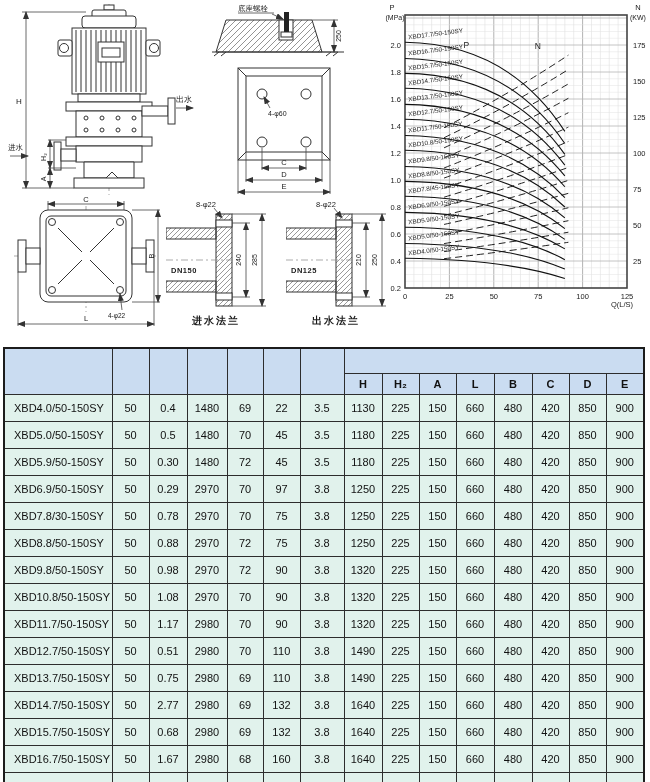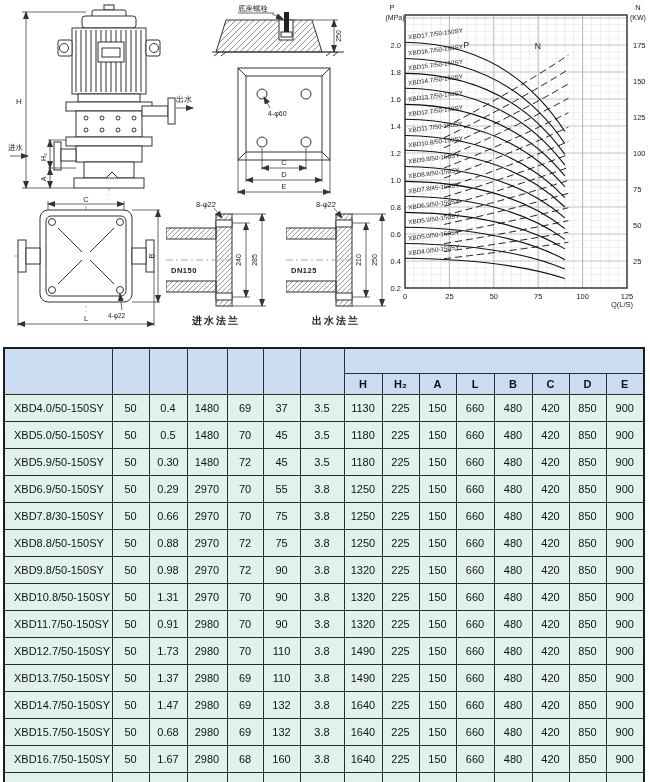--- a/index.html
+++ b/index.html
@@ -414,21 +414,21 @@
           <th>E</th>
         </tr>
       </thead>
     <tbody>
         <tr>
           <td class="model">XBD4.0/50-150SY</td>
           <td>50</td>
           <td>0.4</td>
           <td>1480</td>
           <td>69</td>
-          <td>37</td>
+          <td>22</td>
           <td>3.5</td>
           <td>1130</td>
           <td>225</td>
           <td>150</td>
           <td>660</td>
           <td>480</td>
           <td>420</td>
           <td>850</td>
           <td>900</td>
         </tr>
@@ -465,35 +465,35 @@
           <td>420</td>
           <td>850</td>
           <td>900</td>
         </tr>
         <tr>
           <td class="model">XBD6.9/50-150SY</td>
           <td>50</td>
           <td>0.29</td>
           <td>2970</td>
           <td>70</td>
-          <td>55</td>
+          <td>97</td>
           <td>3.8</td>
           <td>1250</td>
           <td>225</td>
           <td>150</td>
           <td>660</td>
           <td>480</td>
           <td>420</td>
           <td>850</td>
           <td>900</td>
         </tr>
         <tr>
           <td class="model">XBD7.8/30-150SY</td>
           <td>50</td>
-          <td>0.66</td>
+          <td>0.78</td>
           <td>2970</td>
           <td>70</td>
           <td>75</td>
           <td>3.8</td>
           <td>1250</td>
           <td>225</td>
           <td>150</td>
           <td>660</td>
           <td>480</td>
           <td>420</td>
@@ -530,89 +530,89 @@
           <td>150</td>
           <td>660</td>
           <td>480</td>
           <td>420</td>
           <td>850</td>
           <td>900</td>
         </tr>
         <tr>
           <td class="model">XBD10.8/50-150SY</td>
           <td>50</td>
-          <td>1.31</td>
+          <td>1.08</td>
           <td>2970</td>
           <td>70</td>
           <td>90</td>
           <td>3.8</td>
           <td>1320</td>
           <td>225</td>
           <td>150</td>
           <td>660</td>
           <td>480</td>
           <td>420</td>
           <td>850</td>
           <td>900</td>
         </tr>
         <tr>
           <td class="model">XBD11.7/50-150SY</td>
           <td>50</td>
-          <td>0.91</td>
+          <td>1.17</td>
           <td>2980</td>
           <td>70</td>
           <td>90</td>
           <td>3.8</td>
           <td>1320</td>
           <td>225</td>
           <td>150</td>
           <td>660</td>
           <td>480</td>
           <td>420</td>
           <td>850</td>
           <td>900</td>
         </tr>
         <tr>
           <td class="model">XBD12.7/50-150SY</td>
           <td>50</td>
-          <td>1.73</td>
+          <td>0.51</td>
           <td>2980</td>
           <td>70</td>
           <td>110</td>
           <td>3.8</td>
           <td>1490</td>
           <td>225</td>
           <td>150</td>
           <td>660</td>
           <td>480</td>
           <td>420</td>
           <td>850</td>
           <td>900</td>
         </tr>
         <tr>
           <td class="model">XBD13.7/50-150SY</td>
           <td>50</td>
-          <td>1.37</td>
+          <td>0.75</td>
           <td>2980</td>
           <td>69</td>
           <td>110</td>
           <td>3.8</td>
           <td>1490</td>
           <td>225</td>
           <td>150</td>
           <td>660</td>
           <td>480</td>
           <td>420</td>
           <td>850</td>
           <td>900</td>
         </tr>
         <tr>
           <td class="model">XBD14.7/50-150SY</td>
           <td>50</td>
-          <td>1.47</td>
+          <td>2.77</td>
           <td>2980</td>
           <td>69</td>
           <td>132</td>
           <td>3.8</td>
           <td>1640</td>
           <td>225</td>
           <td>150</td>
           <td>660</td>
           <td>480</td>
           <td>420</td>

